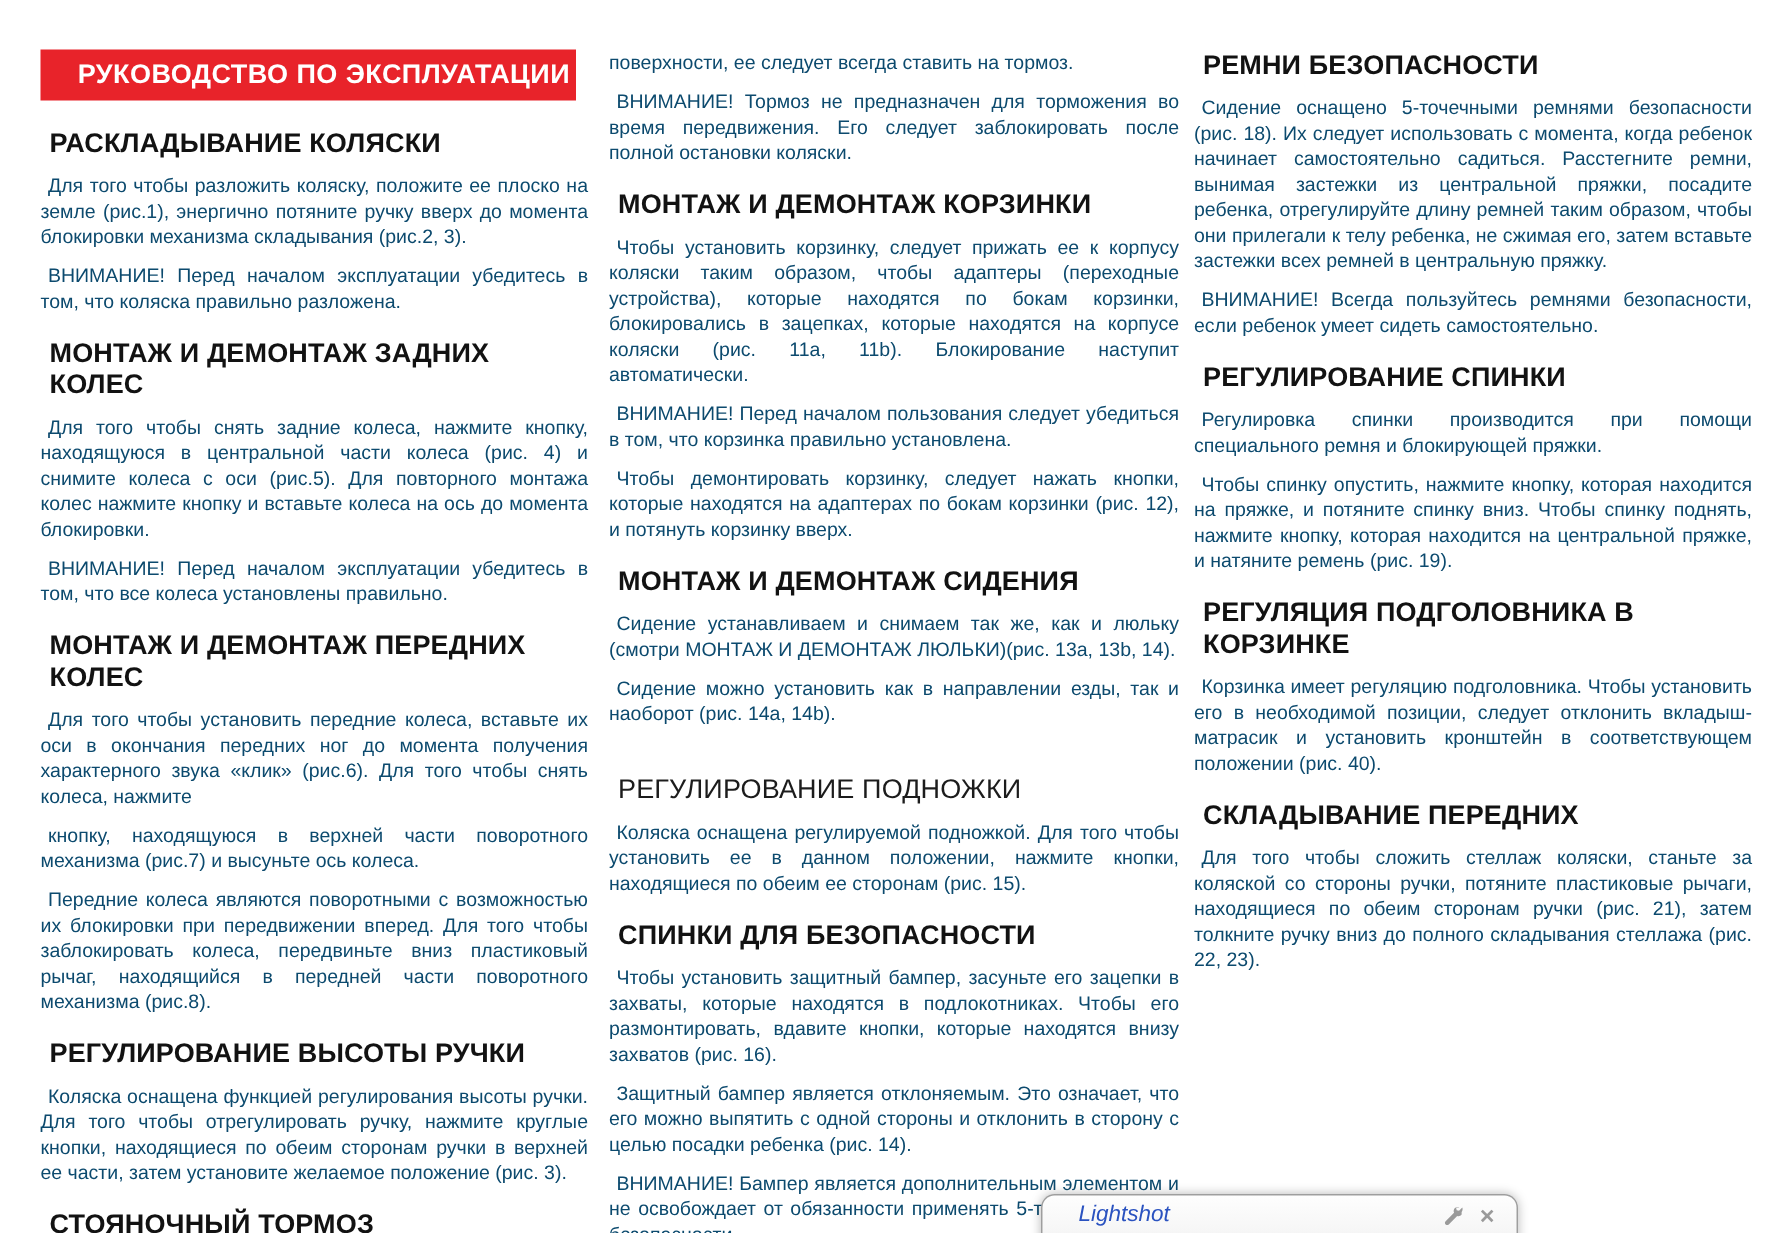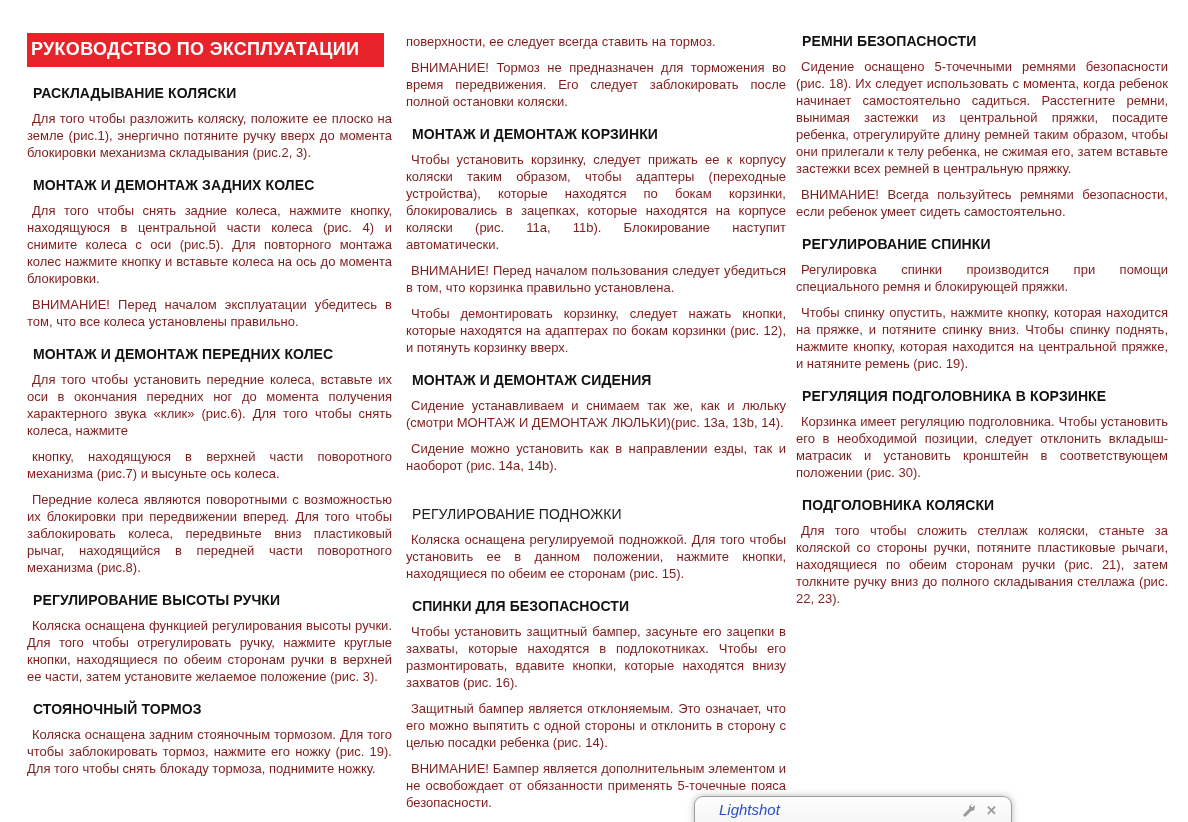--- a/index.html
+++ b/index.html
@@ -20,39 +20,39 @@
 
   .banner {
     width: 357px;
     box-sizing: border-box;
     margin: 15px 0 18px 0;
     padding: 6px 4px 7px 4px;
     background: #e8232a;
     color: #ffffff;
     font-size: 18px;
     font-weight: bold;
-    text-align: left;
+    text-align: right;
     letter-spacing: 0.3px;
   }
 
   h2.block-heading {
     margin: 16px 0 9px 0;
     padding-left: 6px;
-    font-size: 14px;
+    font-size: 18px;
     font-weight: bold;
     color: #121212;
     letter-spacing: 0.1px;
   }
   h2.block-heading.normal { font-weight: normal; color: #1c1c1c; margin-top: 32px; }
 
   p.block-paragraph {
     margin: 0 0 9px 0;
     font-size: 13px;
     line-height: 17px;
-    color: #7f1d1d;
+    color: #0c4a6e;
     text-align: justify;
     text-indent: 5px;
   }
   p.block-paragraph.noindent { text-indent: 0; }
 
   
   .lightshot {
     position: absolute;
     left: 694px; top: 796px;
     width: 318px; height: 34px;
@@ -88,20 +88,21 @@
 </style>
 </head>
 <body>
 
 <div class="page">
 
   <div class="col col-1">
     <div class="banner" style="background: rgb(232, 35, 42); color: rgb(255, 255, 255);">РУКОВОДСТВО ПО ЭКСПЛУАТАЦИИ</div>
   <h2 class="block-heading">РАСКЛАДЫВАНИЕ КОЛЯСКИ</h2>
       <p class="block-paragraph">Для того чтобы разложить коляску, положите ее плоско на земле (рис.1), энергично потяните ручку вверх до момента блокировки механизма складывания (рис.2, 3).</p>
+      <p class="block-paragraph">ВНИМАНИЕ! Перед началом эксплуатации убедитесь в том, что коляска правильно разложена.</p>
       <h2 class="block-heading">МОНТАЖ И ДЕМОНТАЖ ЗАДНИХ КОЛЕС</h2>
       <p class="block-paragraph">Для того чтобы снять задние колеса, нажмите кнопку, находящуюся в центральной части колеса (рис. 4) и снимите колеса с оси (рис.5). Для повторного монтажа колес нажмите кнопку и вставьте колеса на ось до момента блокировки.</p>
       <p class="block-paragraph">ВНИМАНИЕ! Перед началом эксплуатации убедитесь в том, что все колеса установлены правильно.</p>
       <h2 class="block-heading">МОНТАЖ И ДЕМОНТАЖ ПЕРЕДНИХ КОЛЕС</h2>
       <p class="block-paragraph">Для того чтобы установить передние колеса, вставьте их оси в окончания передних ног до момента получения характерного звука «клик» (рис.6). Для того чтобы снять колеса, нажмите</p>
       <p class="block-paragraph">кнопку, находящуюся в верхней части поворотного механизма (рис.7) и высуньте ось колеса.</p>
       <p class="block-paragraph">Передние колеса являются поворотными с возможностью их блокировки при передвижении вперед. Для того чтобы заблокировать колеса, передвиньте вниз пластиковый рычаг, находящийся в передней части поворотного механизма (рис.8).</p>
       <h2 class="block-heading">РЕГУЛИРОВАНИЕ ВЫСОТЫ РУЧКИ</h2>
       <p class="block-paragraph">Коляска оснащена функцией регулирования высоты ручки. Для того чтобы отрегулировать ручку, нажмите круглые кнопки, находящиеся по обеим сторонам ручки в верхней ее части, затем установите желаемое положение (рис. 3).</p>
       <h2 class="block-heading">СТОЯНОЧНЫЙ ТОРМОЗ</h2>
@@ -127,22 +128,22 @@
     </div>
 
   <div class="col col-3">
       <h2 class="block-heading">РЕМНИ БЕЗОПАСНОСТИ</h2>
       <p class="block-paragraph">Сидение оснащено 5-точечными ремнями безопасности (рис. 18). Их следует использовать с момента, когда ребенок начинает самостоятельно садиться. Расстегните ремни, вынимая застежки из центральной пряжки, посадите ребенка, отрегулируйте длину ремней таким образом, чтобы они прилегали к телу ребенка, не сжимая его, затем вставьте застежки всех ремней в центральную пряжку.</p>
       <p class="block-paragraph">ВНИМАНИЕ! Всегда пользуйтесь ремнями безопасности, если ребенок умеет сидеть самостоятельно.</p>
       <h2 class="block-heading">РЕГУЛИРОВАНИЕ СПИНКИ</h2>
       <p class="block-paragraph">Регулировка спинки производится при помощи специального ремня и блокирующей пряжки.</p>
       <p class="block-paragraph">Чтобы спинку опустить, нажмите кнопку, которая находится на пряжке, и потяните спинку вниз. Чтобы спинку поднять, нажмите кнопку, которая находится на центральной пряжке, и натяните ремень (рис. 19).</p>
       <h2 class="block-heading">РЕГУЛЯЦИЯ ПОДГОЛОВНИКА В КОРЗИНКЕ</h2>
-      <p class="block-paragraph">Корзинка имеет регуляцию подголовника. Чтобы установить его в необходимой позиции, следует отклонить вкладыш-матрасик и установить кронштейн в соответствующем положении (рис. 30).</p>
-      <h2 class="block-heading">ПОДГОЛОВНИКА КОЛЯСКИ</h2>
+      <p class="block-paragraph">Корзинка имеет регуляцию подголовника. Чтобы установить его в необходимой позиции, следует отклонить вкладыш-матрасик и установить кронштейн в соответствующем положении (рис. 40).</p>
+      <h2 class="block-heading">СКЛАДЫВАНИЕ ПЕРЕДНИХ</h2>
       <p class="block-paragraph">Для того чтобы сложить стеллаж коляски, станьте за коляской со стороны ручки, потяните пластиковые рычаги, находящиеся по обеим сторонам ручки (рис. 21), затем толкните ручку вниз до полного складывания стеллажа (рис. 22, 23).</p>
     </div>
 
   <div class="lightshot">
     <div class="ls-title" style="color: rgb(42, 82, 192);">Lightshot</div>
     <div class="ls-buttons">
       <button class="ls-btn" title="">
         <svg width="14" height="14" viewBox="0 0 16 16">
           <path d="M14.2 4.5c.8-1 .9-2.3.5-3.4l-2.5 2.5-1.8-.4-.4-1.8L12.5.9C11.4.5 10 .7 9.1 1.6c-1 1-1.2 2.4-.7 3.6L2 11.6c-.7.7-.7 1.7 0 2.4.7.7 1.7.7 2.4 0l6.4-6.4c1.2.5 2.5.1 3.4-1.1z" fill="#9a9a9a"></path>
         </svg>

